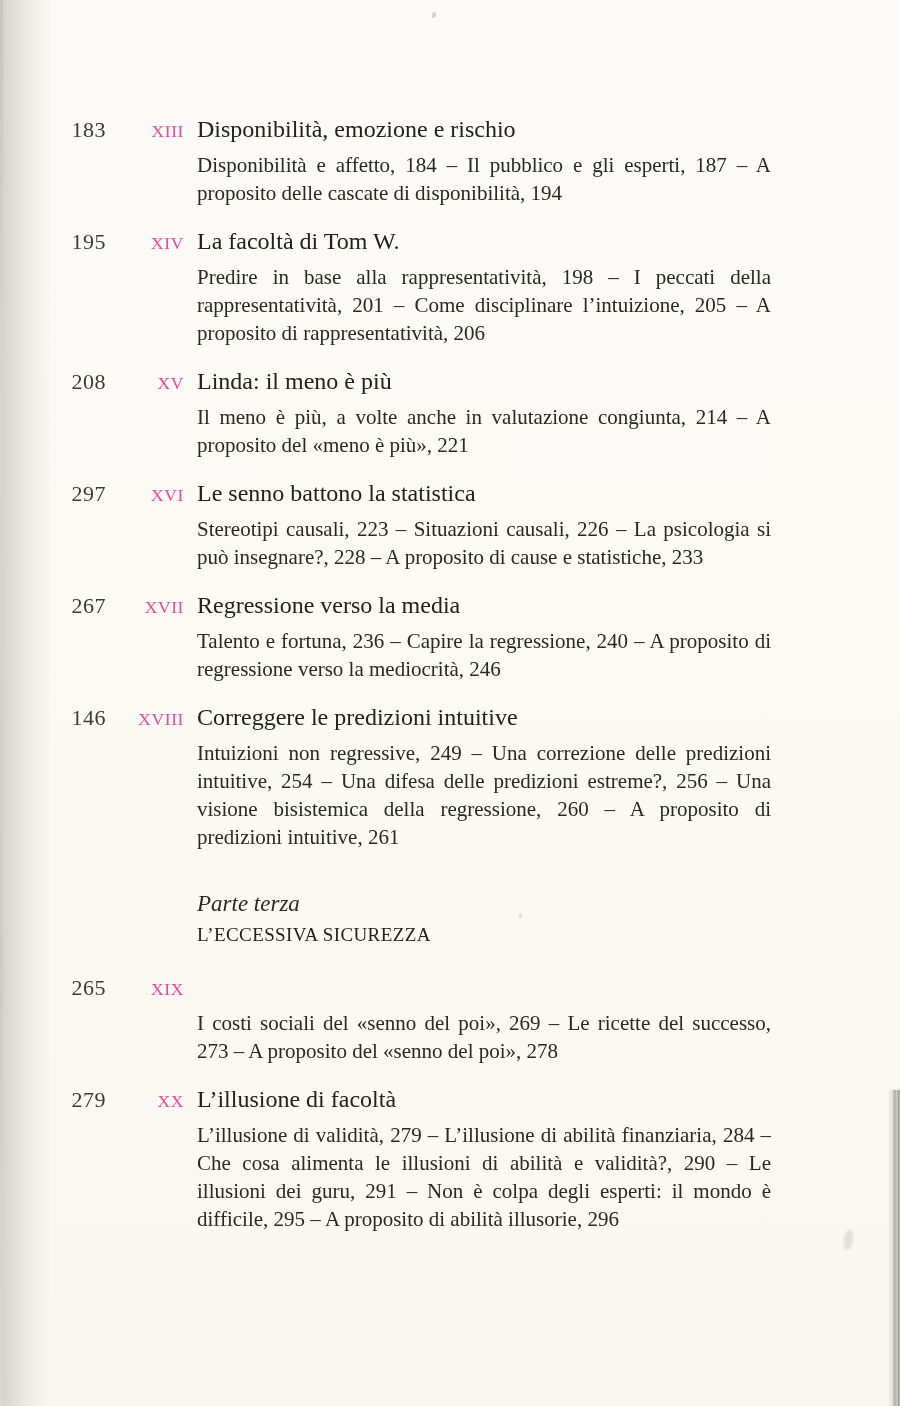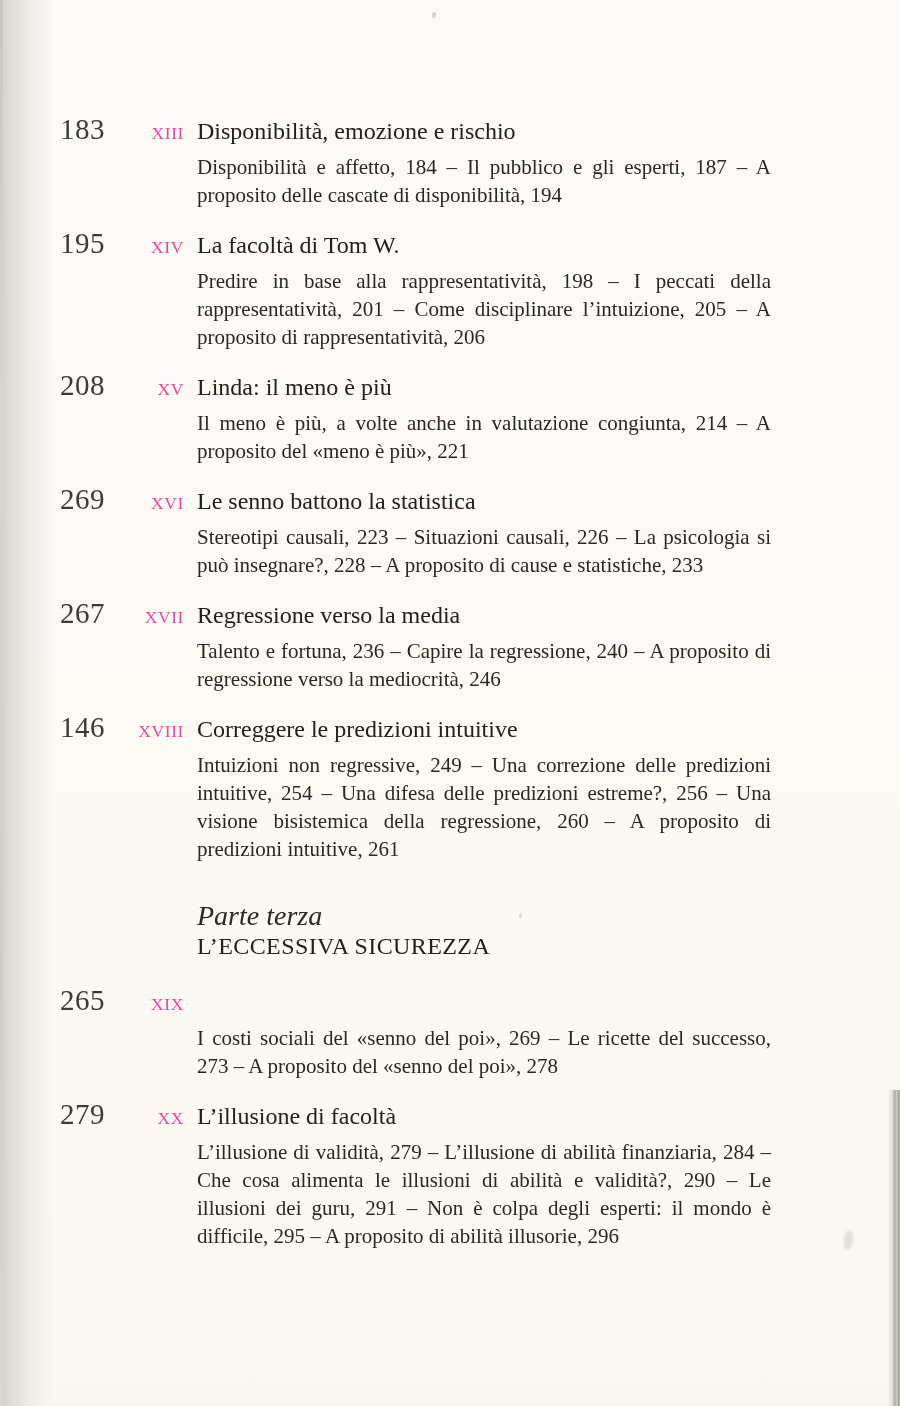--- a/index.html
+++ b/index.html
@@ -65,22 +65,22 @@
     left: 60px;
     width: 712px;
   }
   .toc-entry { margin-bottom: 17px; }
   .entry-head {
     display: flex;
     align-items: baseline;
   }
   .entry-page-number {
     width: 46px;
-    text-align: left;
-    font-size: 29px;
+    text-align: right;
+    font-size: 22px;
     line-height: 34px;
     color: #3d3b35;
     letter-spacing: 0.5px;
     flex: none;
   }
   .chapter-numeral {
     width: 78px;
     text-align: right;
     padding-right: 13px;
     font-size: 17.5px;
@@ -103,26 +103,26 @@
     line-height: 28px;
     text-align: justify;
     color: #2a2822;
   }
 
   .part-divider {
     margin: 37px 0 21px 137px;
   }
   .part-label {
     font-style: italic;
-    font-size: 28px;
+    font-size: 23px;
     line-height: 31px;
     color: #2b2923;
   }
   .part-title {
-    font-size: 24px;
+    font-size: 19px;
     line-height: 31px;
     letter-spacing: 0.4px;
     color: #24221c;
   }
 </style>
 </head>
 <body>
 
 <div class="gutter-shadow"></div>
 <div class="page-edge-strip"></div>
@@ -154,21 +154,21 @@
     <div class="entry-head">
       <span class="entry-page-number">208</span>
       <span class="chapter-numeral">XV</span>
       <span class="chapter-title">Linda: il meno è più</span>
     </div>
     <div class="subsection-list">Il meno è più, a volte anche in valutazione congiunta, 214 – A proposito del «meno è più», 221</div>
   </div>
 
   <div class="toc-entry">
     <div class="entry-head">
-      <span class="entry-page-number">269</span>
+      <span class="entry-page-number">297</span>
       <span class="chapter-numeral">XVI</span>
       <span class="chapter-title">Le senno battono la statistica</span>
     </div>
     <div class="subsection-list">Stereotipi causali, 223 – Situazioni causali, 226 – La psicologia si può insegnare?, 228 – A proposito di cause e statistiche, 233</div>
   </div>
 
   <div class="toc-entry">
     <div class="entry-head">
       <span class="entry-page-number">267</span>
       <span class="chapter-numeral">XVII</span>

